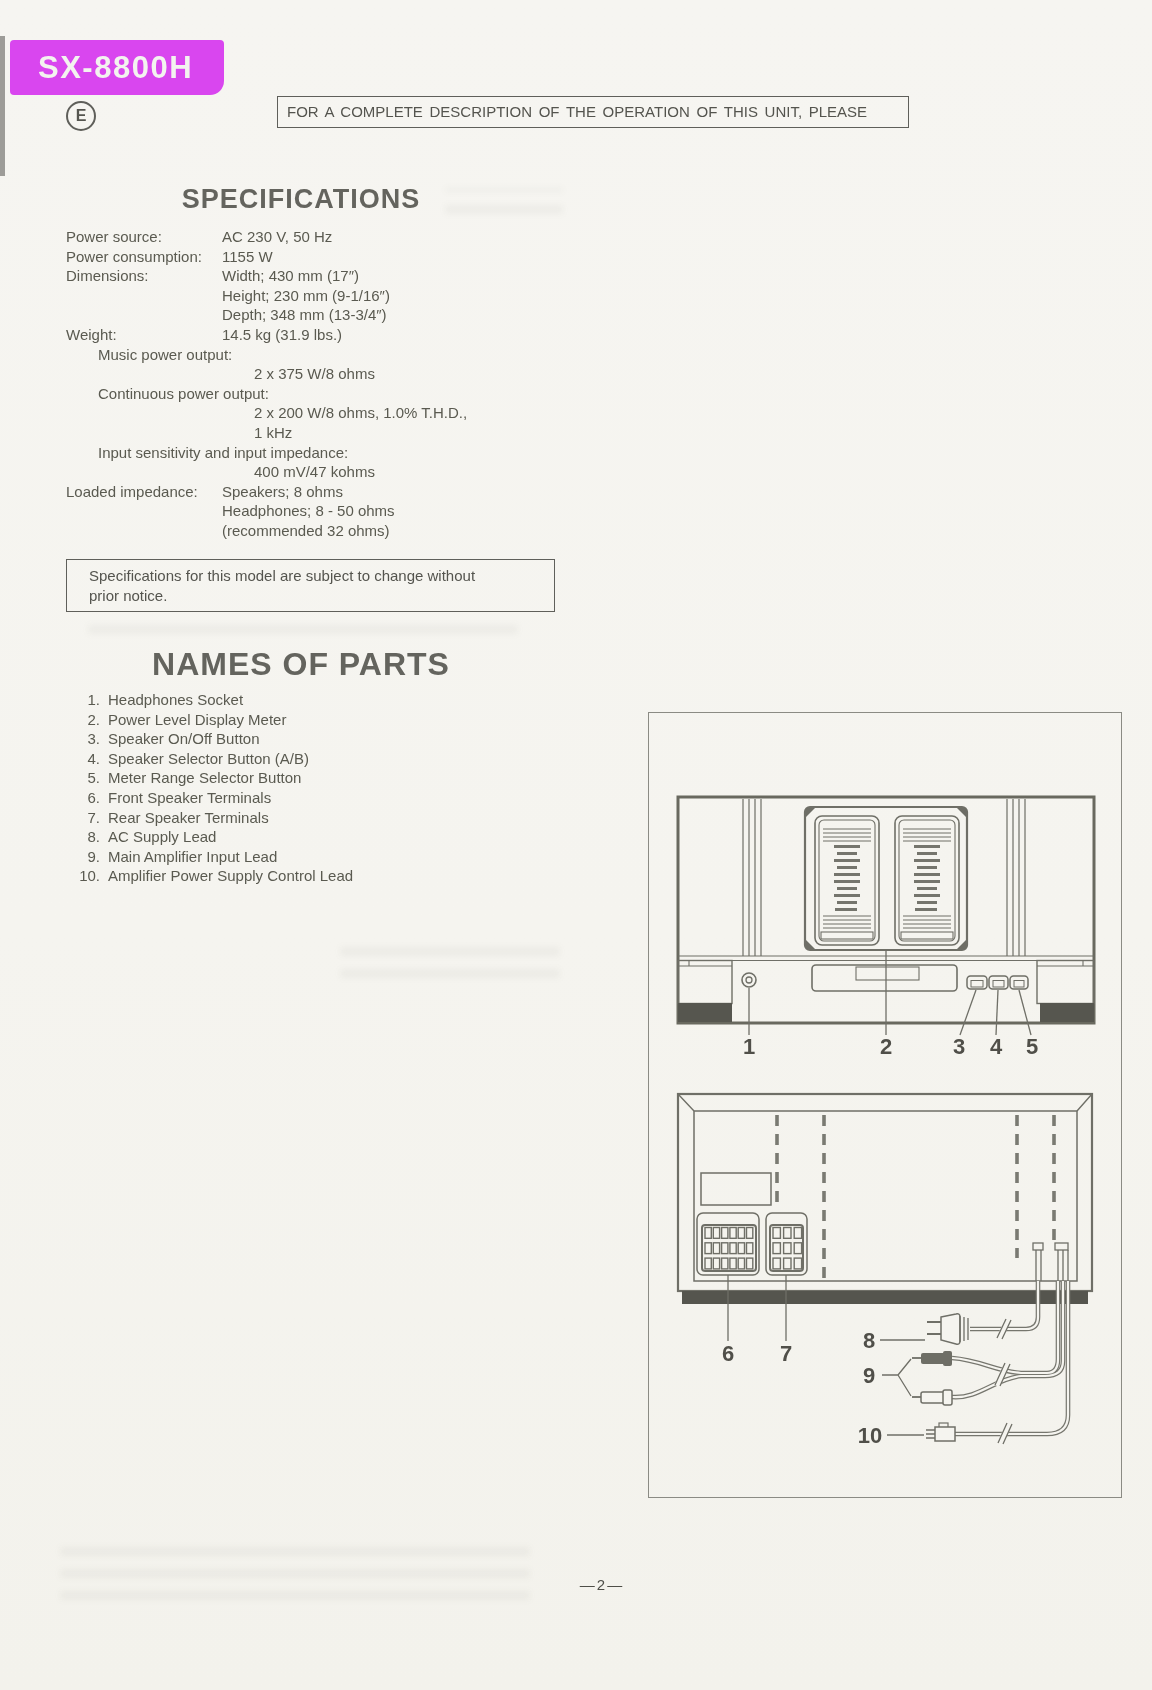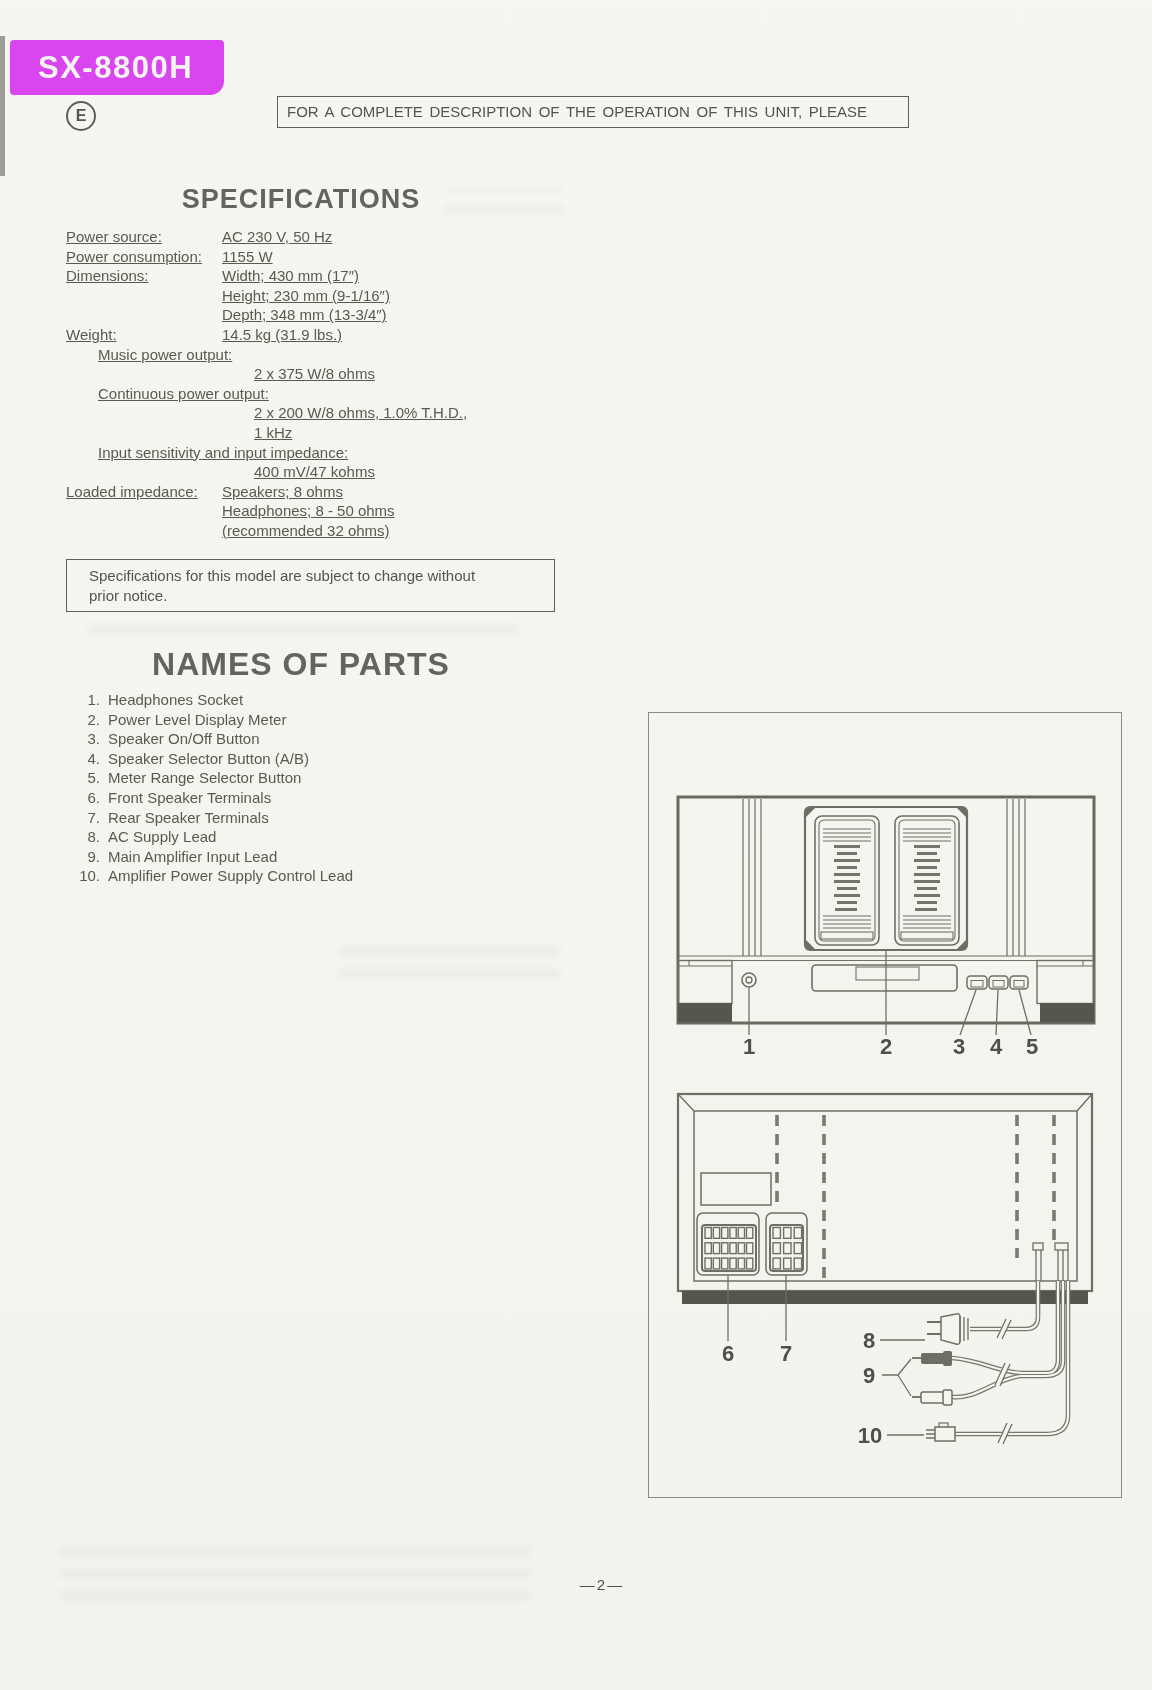--- a/index.html
+++ b/index.html
@@ -21,21 +21,21 @@
     left:66px;top:101px;width:26px;height:26px;border:2px solid #5f5f5a;border-radius:50%;
     display:flex;align-items:center;justify-content:center;font-size:16px;font-weight:bold;color:#55554f;
   }
   .notice-box{
     left:237px;top:96px;width:612px;border:1.6px solid #5f5f5a;
     padding:5px 9px;font-size:15px;line-height:19.5px;color:#54544e;word-spacing:2.5px;margin-left:40px;
   }
   
   .spec-title{left:66px;top:184px;width:470px;text-align:center;font-size:27px;font-weight:bold;
     letter-spacing:1px;color:#64645e;}
-  .spec-table{left:66px;top:227px;width:486px;font-size:15px;line-height:19.6px;color:#5a5a50;text-decoration:underline;}
+  .spec-table{left:66px;top:227px;width:486px;font-size:15px;line-height:19.6px;color:#5a5a50;}
   .spec-row{display:flex;}
   .spec-label{width:156px;flex:none;}
   .spec-values{flex:1;}
   .spec-row.full{display:block;margin-left:32px;}
   .spec-row.full .spec-label{width:auto;}
   .spec-row.full .spec-values{margin-left:156px;}
   .disclaimer-box{
     left:66px;top:559px;width:443px;border:1.6px solid #5f5f5a;
     padding:6px 22px;font-size:15px;line-height:19.5px;color:#54544e;
   }

